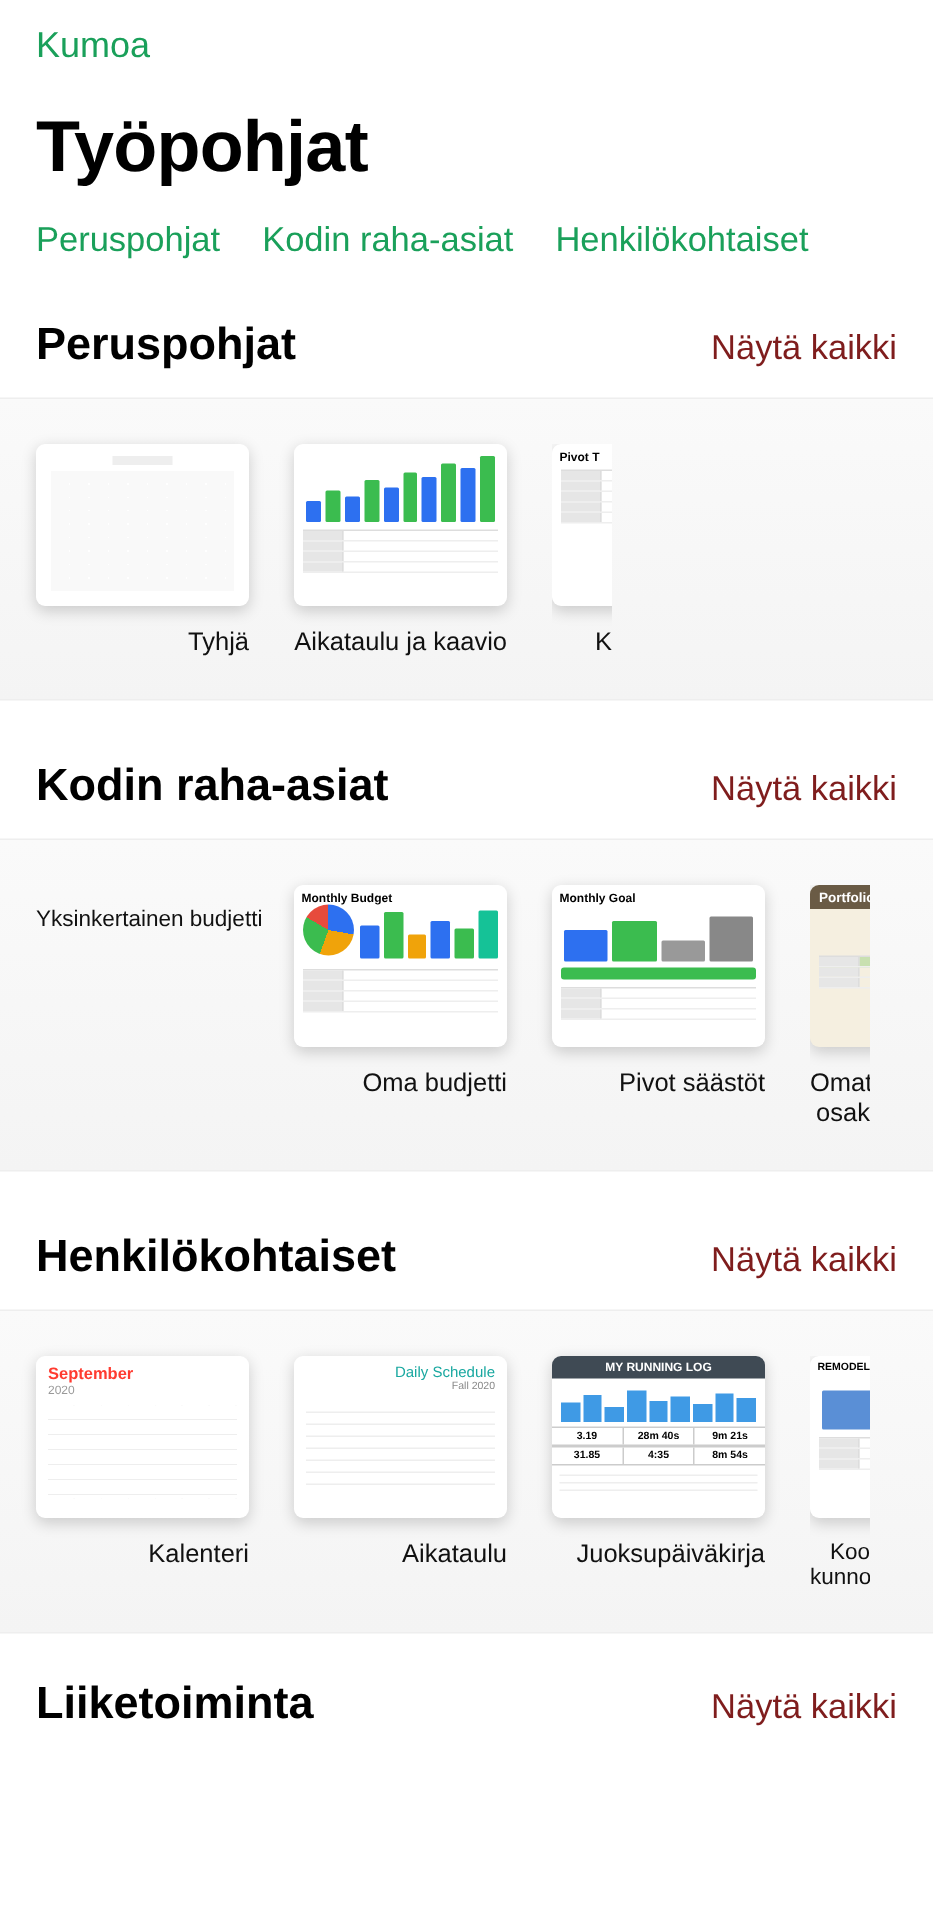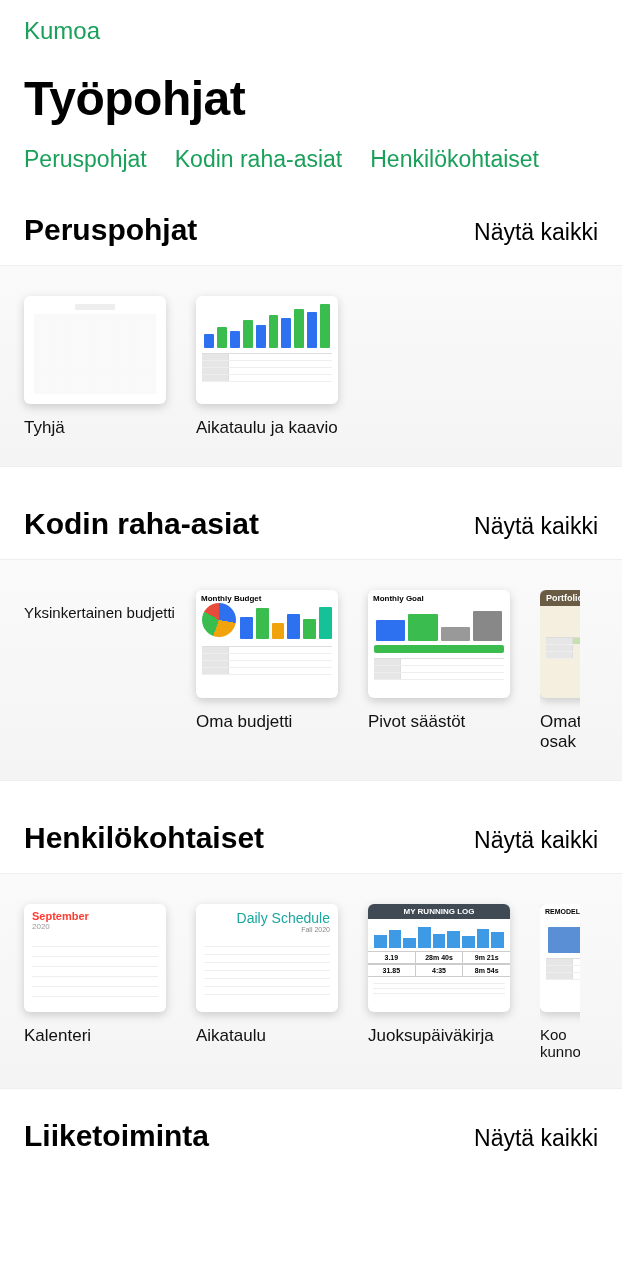--- a/index.html
+++ b/index.html
@@ -39,21 +39,21 @@
   }
 
   .section { margin-top: 40px; }
   .section-header {
     display: flex;
     justify-content: space-between;
     align-items: baseline;
     padding: 0 24px;
   }
   .section-title { font-size: 30px; font-weight: 700; }
-  .show-all { color: #000000; font-size: 23px; cursor: pointer; }
+  .show-all { color: #7f1d1d; font-size: 23px; cursor: pointer; }
 
   .scroll-row {
     display: flex;
     gap: 30px;
     padding: 30px 24px 28px 24px;
     overflow-x: hidden;
     background: linear-gradient(#fafafa 0%, #f4f4f4 100%);
     margin-top: 18px;
     border-top: 1px solid #eee;
     border-bottom: 1px solid #eee;
@@ -68,21 +68,21 @@
     height: 108px;
     border-radius: 6px;
     background: #fff;
     box-shadow: 0 3px 10px rgba(0,0,0,0.18);
     overflow: hidden;
     display:flex;
     flex-direction:column;
     position:relative;
   }
   .card-label {
-    text-align: left;
+    text-align: right;
     font-size: 17px;
     margin-top: 14px;
     color: #111;
     white-space: nowrap;
   }
   .card.partial .card-label { white-space: normal; }
 
   
   .t-blank { background:#fff; padding:8px 10px; }
   .t-blank .hdr{height:6px;width:40px;margin:0 auto 4px;background:#eee;}
@@ -105,21 +105,21 @@
   .donut::after{content:"";position:absolute;inset:14px;background:#fff;border-radius:50%;}
   .tiny-lines{padding:8px 6px 0;}
   .tiny-lines .ln{height:6px;margin-bottom:3px;border-radius:1px;}
   .cal{padding:6px 8px;}
   .cal .month{color:#ff3b30;font-weight:600;font-size:11px;}
   .cal .year{color:#999;font-size:8px;}
   .cal .grid{margin-top:6px;height:62px;background:
     repeating-linear-gradient(#fff 0 9px,#eee 9px 10px),
     repeating-linear-gradient(90deg,#fff 0 17px,#eee 17px 18px);}
   .sched{padding:6px 8px;}
-  .sched .title{color:#19a8a0;font-size:14px;text-align:right;}
+  .sched .title{color:#19a8a0;font-size:10px;text-align:right;}
   .sched .lines{margin-top:6px;}
   .sched .lines div{height:8px;border-bottom:1px solid #eee;}
   .run{background:#fff;}
   .run .bar{background:#3f4a54;color:#fff;font-size:8px;text-align:center;padding:3px 0;font-weight:600;}
   .run .chart{height:32px;display:flex;align-items:flex-end;gap:2px;padding:3px 6px;}
   .run .chart span{flex:1;background:#3f9ae5;}
   .run .stats{display:flex;border-top:1px solid #ccc;border-bottom:1px solid #ccc;}
   .run .stats div{flex:1;border-right:1px solid #ccc;font-size:7px;text-align:center;padding:2px 0;font-weight:600;}
   .run .stats div:last-child{border-right:none;}
   .run .tbl{padding:2px 5px;}
@@ -171,20 +171,33 @@
         </div>
         <div class="mini-table">
             <div class="row"></div>
             <div class="row"></div>
             <div class="row"></div>
             <div class="row"></div>
           </div>
       </div>
       <div class="card-label">Aikataulu ja kaavio</div>
     </div>
+    <div class="card partial">
+      <div class="thumb">
+        <div class="title-sm">Pivot T</div>
+        <div class="mini-table" style="margin-top:4px">
+            <div class="row"></div>
+            <div class="row"></div>
+            <div class="row"></div>
+            <div class="row"></div>
+            <div class="row"></div>
+          </div>
+      </div>
+      <div class="card-label">K</div>
+    </div>
   </div>
 </div>
 
 <div class="section">
   <div class="section-header">
     <div class="section-title">Kodin raha-asiat</div>
     <div class="show-all">Näytä kaikki</div>
   </div>
   <div class="scroll-row">
     <div class="card">

